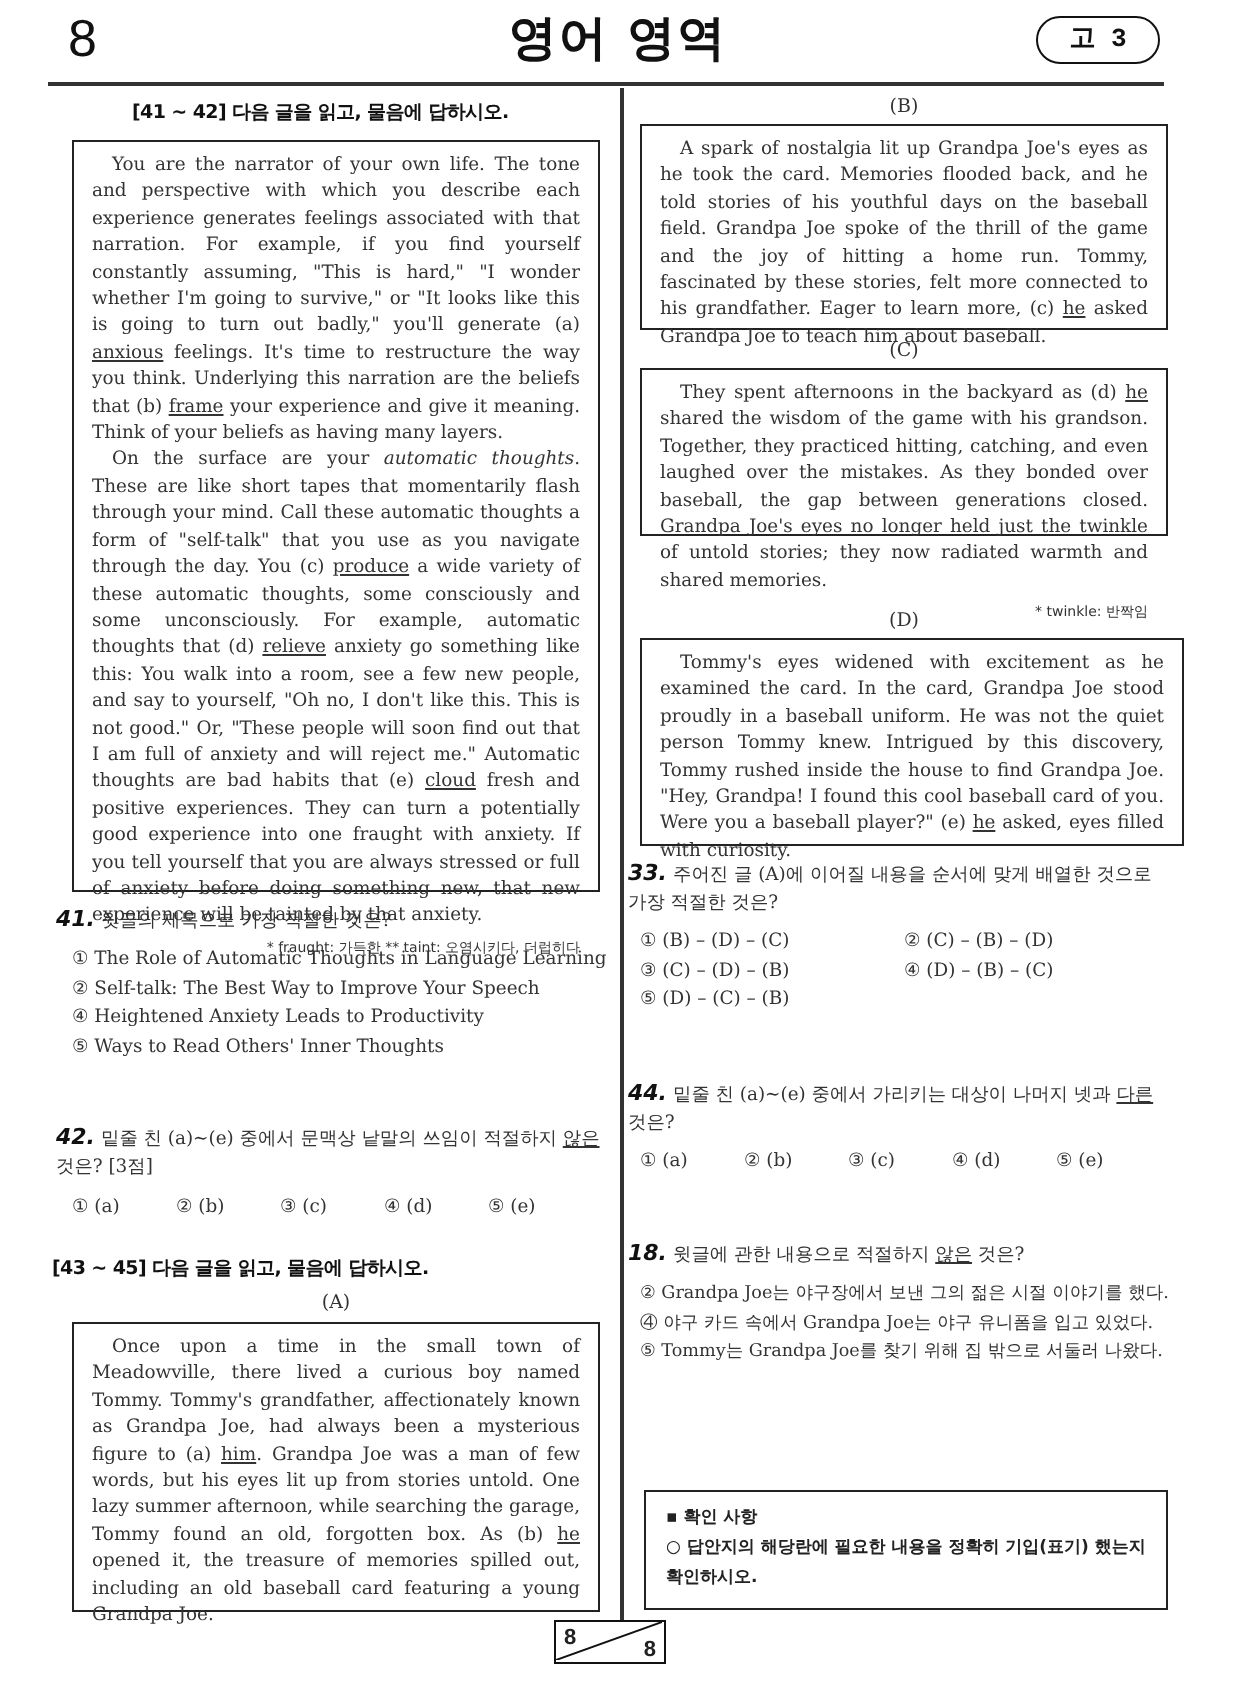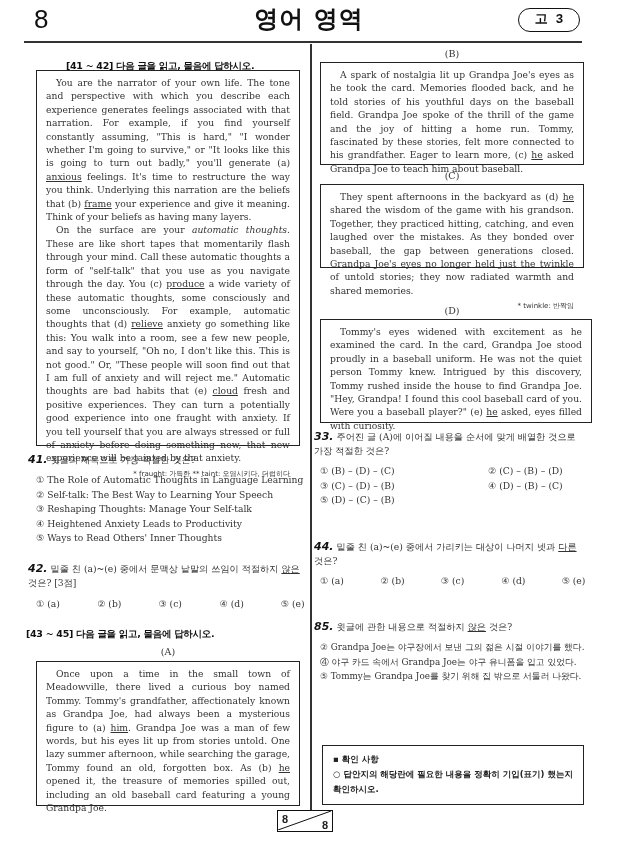--- a/index.html
+++ b/index.html
@@ -12,48 +12,47 @@
   .col-divider { left:310px; top:44px; width:1.5px; height:766px; background:#333; }
   .section-head { font-family:"DejaVu Sans",sans-serif; font-weight:bold; font-size:9.5px; color:#111; letter-spacing:-0.3px; }
   .passage { border:1.5px solid #222; box-sizing:border-box; font-size:9.2px; line-height:13.4px; text-align:justify; padding:5px 9px 4px 9px; color:#333; }
   .passage p { margin:0; text-indent:10px; }
   .u { text-decoration:underline; }
   .note { text-align:right; font-size:7px; font-family:"DejaVu Sans",sans-serif; margin-top:3px; color:#333; }
   .label-center { text-align:center; font-size:9.5px; color:#333; }
   .q-stem { font-size:9.2px; line-height:14px; color:#333; }
   .q-num { font-family:"DejaVu Sans",sans-serif; font-weight:bold; font-style:italic; font-size:11px; color:#111; margin-right:3px; }
   .opts { font-size:9.2px; line-height:14.5px; color:#333; }
-  .opt-row { display:flex;gap:36px; }
+  .opt-row { display:flex; }
   .check-box { border:1.5px solid #222; box-sizing:border-box; font-family:"DejaVu Sans",sans-serif; font-weight:bold; font-size:8.5px; line-height:15px; padding:6px 10px; color:#222; }
   .footer-box { left:277px; top:810px; width:56px; height:22px; border:1.5px solid #111; box-sizing:border-box; font-family:"Liberation Sans",sans-serif; font-weight:bold; font-size:11px; }
 </style>
 </head>
 <body>
 
 <div class="abs page-num">8</div>
 <div class="abs page-title">영어 영역</div>
 <div class="abs grade-badge">고 3</div>
 <div class="abs header-rule"></div>
 <div class="abs col-divider"></div>
 
-<div class="abs section-head" style="left:26px; top:60px;padding-left:40px;">[41 ~ 42] 다음 글을 읽고, 물음에 답하시오.</div>
+<div class="abs section-head" style="left:26px; top:50px;padding-left:40px;">[41 ~ 42] 다음 글을 읽고, 물음에 답하시오.</div>
 
 <div class="abs passage" style="left:36px; top:70px; width:264px; height:376px;">
   <p><span>You are the narrator of your own life. The tone and perspective with which you describe each experience generates feelings associated with that narration. For example, if you find yourself constantly assuming, "This is hard," "I wonder whether I'm going to survive," or "It looks like this is going to turn out badly," you'll generate </span><span>(a) </span><span class="u">anxious</span><span> feelings. It's time to restructure the way you think. Underlying this narration are the beliefs that </span><span>(b) </span><span class="u">frame</span><span> your experience and give it meaning. Think of your beliefs as having many layers.</span></p>
   <p><span>On the surface are your </span><i>automatic thoughts</i><span>. These are like short tapes that momentarily flash through your mind. Call these automatic thoughts a form of "self-talk" that you use as you navigate through the day. You </span><span>(c) </span><span class="u">produce</span><span> a wide variety of these automatic thoughts, some consciously and some unconsciously. For example, automatic thoughts that </span><span>(d) </span><span class="u">relieve</span><span> anxiety go something like this: You walk into a room, see a few new people, and say to yourself, "Oh no, I don't like this. This is not good." Or, "These people will soon find out that I am full of anxiety and will reject me." Automatic thoughts are bad habits that </span><span>(e) </span><span class="u">cloud</span><span> fresh and positive experiences. They can turn a potentially good experience into one fraught with anxiety. If you tell yourself that you are always stressed or full of anxiety before doing something new, that new experience will be tainted by that anxiety.</span></p>
   <div class="note">* fraught: 가득한   ** taint: 오염시키다, 더럽히다</div>
 </div>
 
 <div class="abs q-stem" style="left:28px; top:453px; width:275px;">
   <span class="q-num">41.</span><span>윗글의 제목으로 가장 적절한 것은?</span>
 </div>
 <div class="abs opts" style="left:36px; top:473px; width:270px;">
   <div>① The Role of Automatic Thoughts in Language Learning</div>
-  <div>② Self-talk: The Best Way to Learning Your Speech</div>
-  <div>③ Reshaping Thoughts: Manage Your Self-talk</div>
+  <div>② Self-talk: The Best Way to Improve Your Speech</div>
   <div>④ Heightened Anxiety Leads to Productivity</div>
   <div>⑤ Ways to Read Others' Inner Thoughts</div>
 </div>
 
 <div class="abs q-stem" style="left:28px; top:562px; width:275px;">
   <span class="q-num">42.</span><span>밑줄 친 (a)~(e) 중에서 문맥상 낱말의 쓰임이 적절하지 </span><span class="u">않은</span><span> 것은? [3점]</span>
 </div>
 <div class="abs opts opt-row" style="left:36px; top:597px; width:270px;">
   <span style="width:52px">① (a)</span>
   <span style="width:52px">② (b)</span>
@@ -106,21 +105,21 @@
 </div>
 <div class="abs opts opt-row" style="left:320px; top:574px; width:266px;">
   <span style="width:52px">① (a)</span>
   <span style="width:52px">② (b)</span>
   <span style="width:52px">③ (c)</span>
   <span style="width:52px">④ (d)</span>
   <span style="width:52px">⑤ (e)</span>
 </div>
 
 <div class="abs q-stem" style="left:314px; top:620px; width:272px;">
-  <span class="q-num">85.</span><span>윗글에 관한 내용으로 적절하지 </span><span class="u">않은</span><span> 것은?</span>
+  <span class="q-num">18.</span><span>윗글에 관한 내용으로 적절하지 </span><span class="u">않은</span><span> 것은?</span>
 </div>
 <div class="abs opts" style="left:320px; top:640px; width:280px; font-size:8.8px;">
   <div>② Grandpa Joe는 야구장에서 보낸 그의 젊은 시절 이야기를 했다.</div>
   <div>④ 야구 카드 속에서 Grandpa Joe는 야구 유니폼을 입고 있었다.</div>
   <div>⑤ Tommy는 Grandpa Joe를 찾기 위해 집 밖으로 서둘러 나왔다.</div>
 </div>
 
 <div class="abs check-box" style="left:322px; top:745px; width:262px; height:60px;">
   <div>▪ 확인 사항</div>
   <div>○ 답안지의 해당란에 필요한 내용을 정확히 기입(표기) 했는지 확인하시오.</div>

